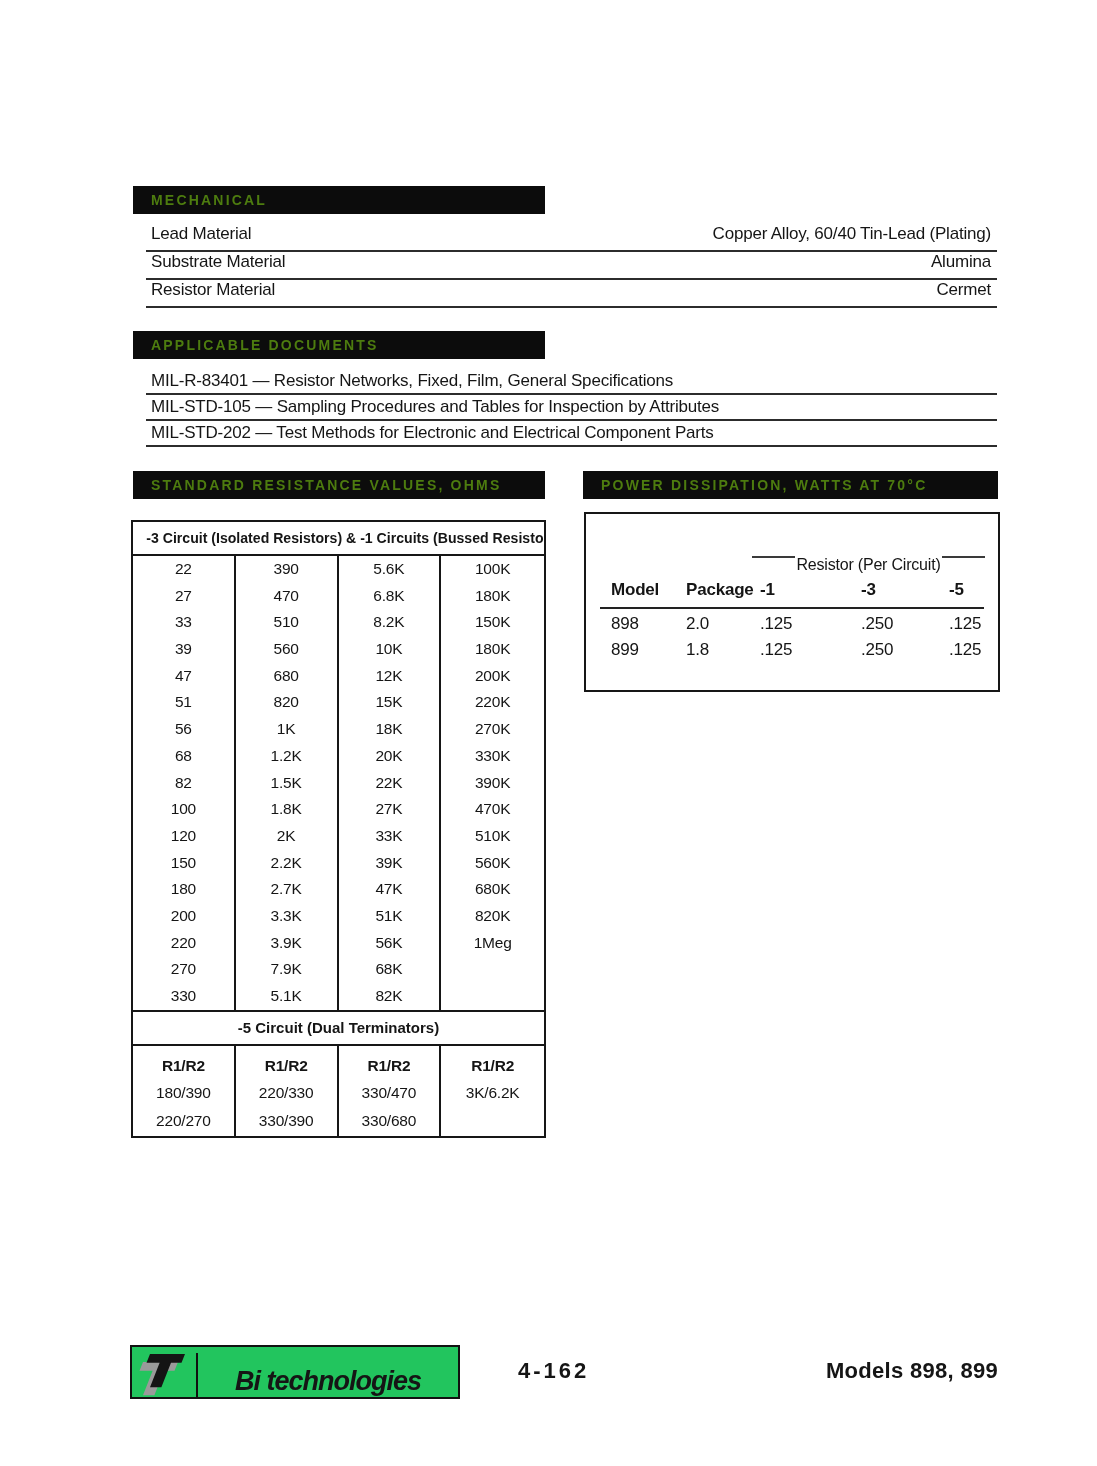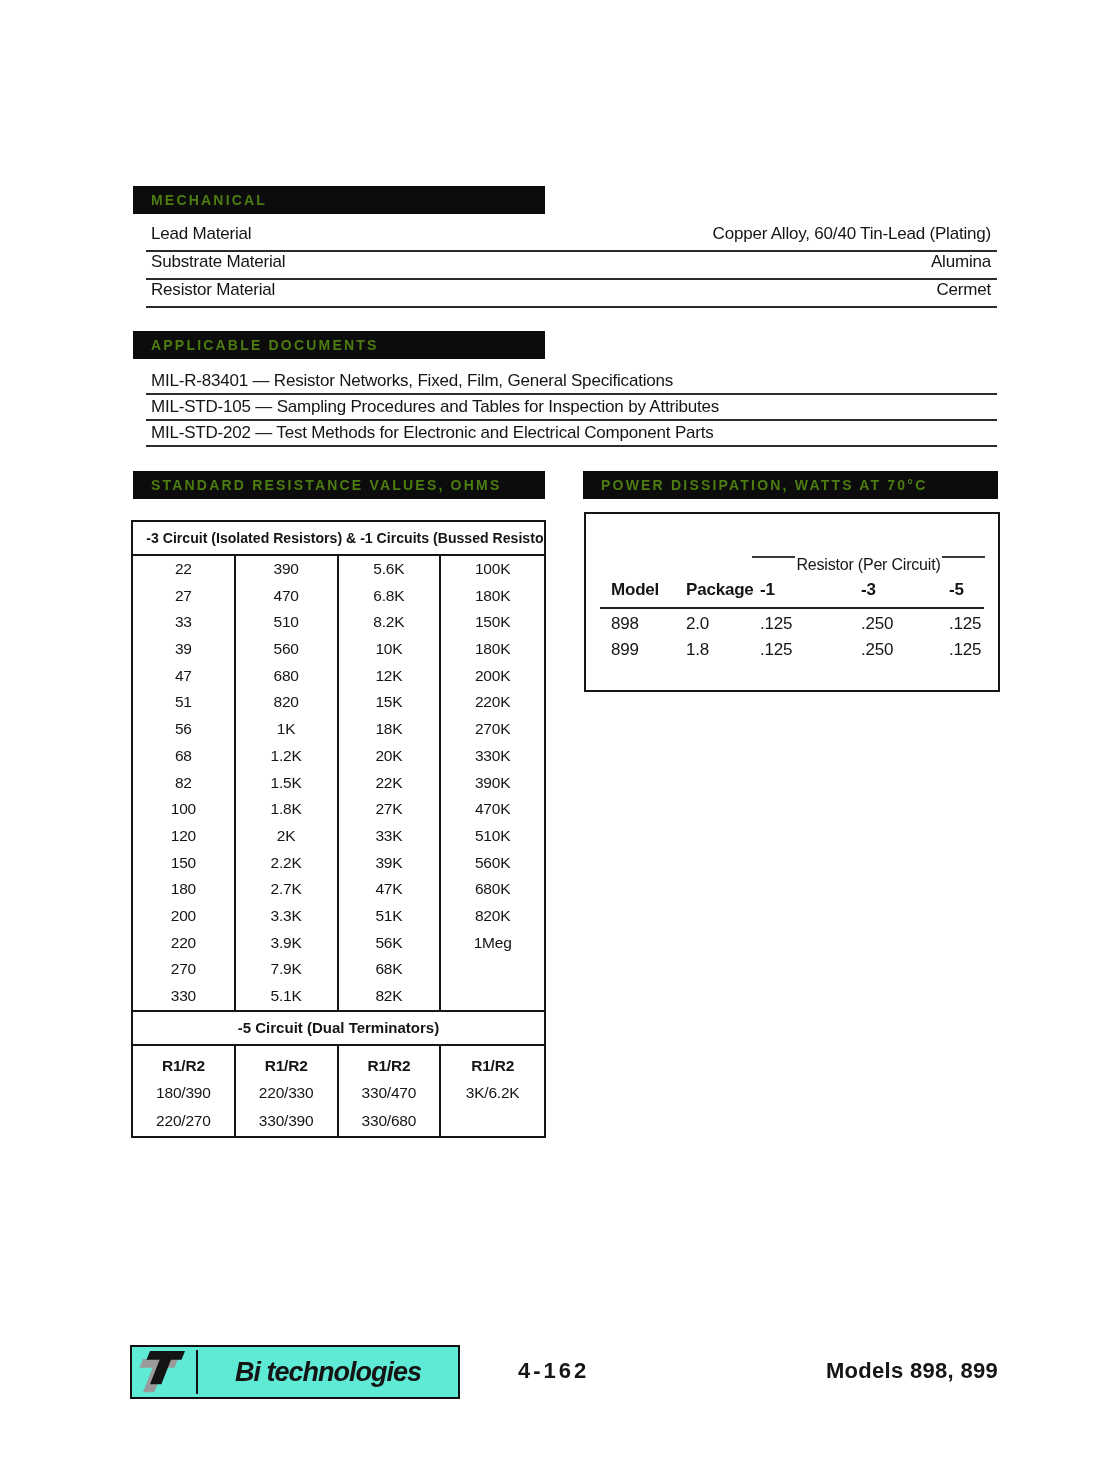--- a/index.html
+++ b/index.html
@@ -75,21 +75,21 @@
     position:absolute;left:14px;top:66px;width:384px;
     border-bottom:2px solid #222;padding-bottom:7px;
     font-weight:bold;font-size:17px;letter-spacing:-0.2px;
   }
   #pd-rows{position:absolute;left:14px;top:97px;width:384px;}
   #pd-rows .pd-grid{height:26px;align-items:center;font-size:17px;letter-spacing:-0.2px;}
 
   
   #footer-logo{
     position:absolute;left:130px;top:1345px;width:326px;height:50px;
-    border:2px solid #111;display:flex;align-items:center;background:#5eead4;
+    border:2px solid #111;display:flex;align-items:flex-end;background:#22c55e;
   }
   #logo-emblem{width:64px;border-right:2px solid #111;display:flex;align-items:center;justify-content:center;}
   #logo-wordmark{
     flex:1;display:flex;align-items:center;justify-content:center;
     font-size:27px;font-weight:bold;font-style:italic;letter-spacing:-1px;white-space:nowrap;
   }
   #page-number{
     position:absolute;left:518px;top:1358px;font-size:22px;font-weight:bold;letter-spacing:3px;
   }
   #models-label{

